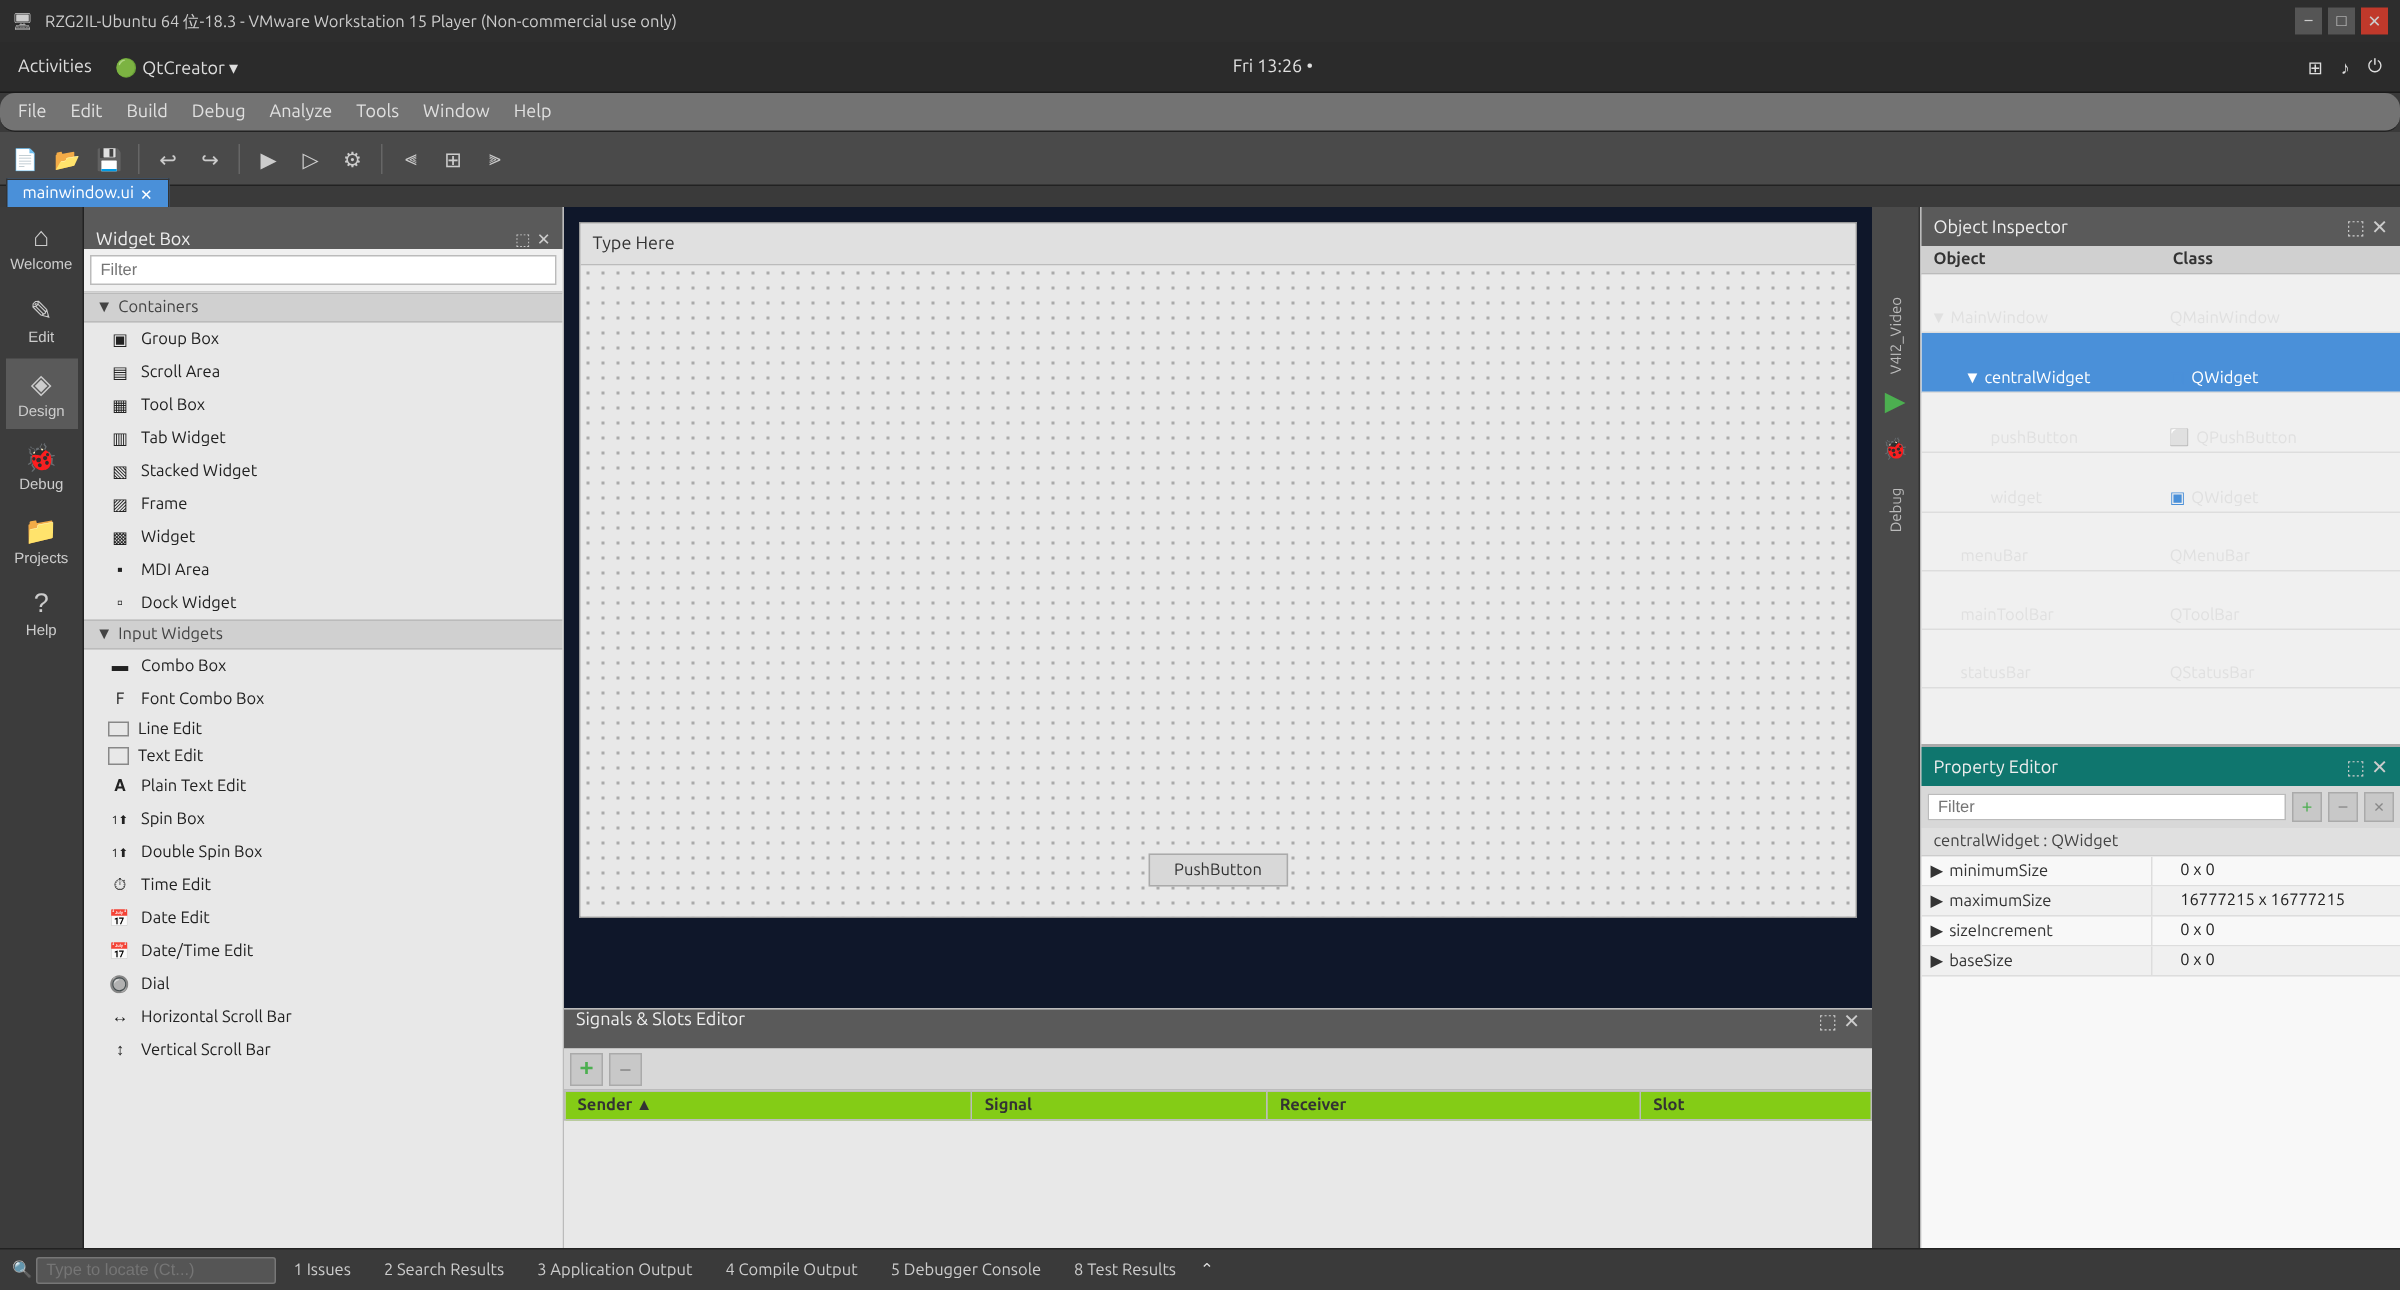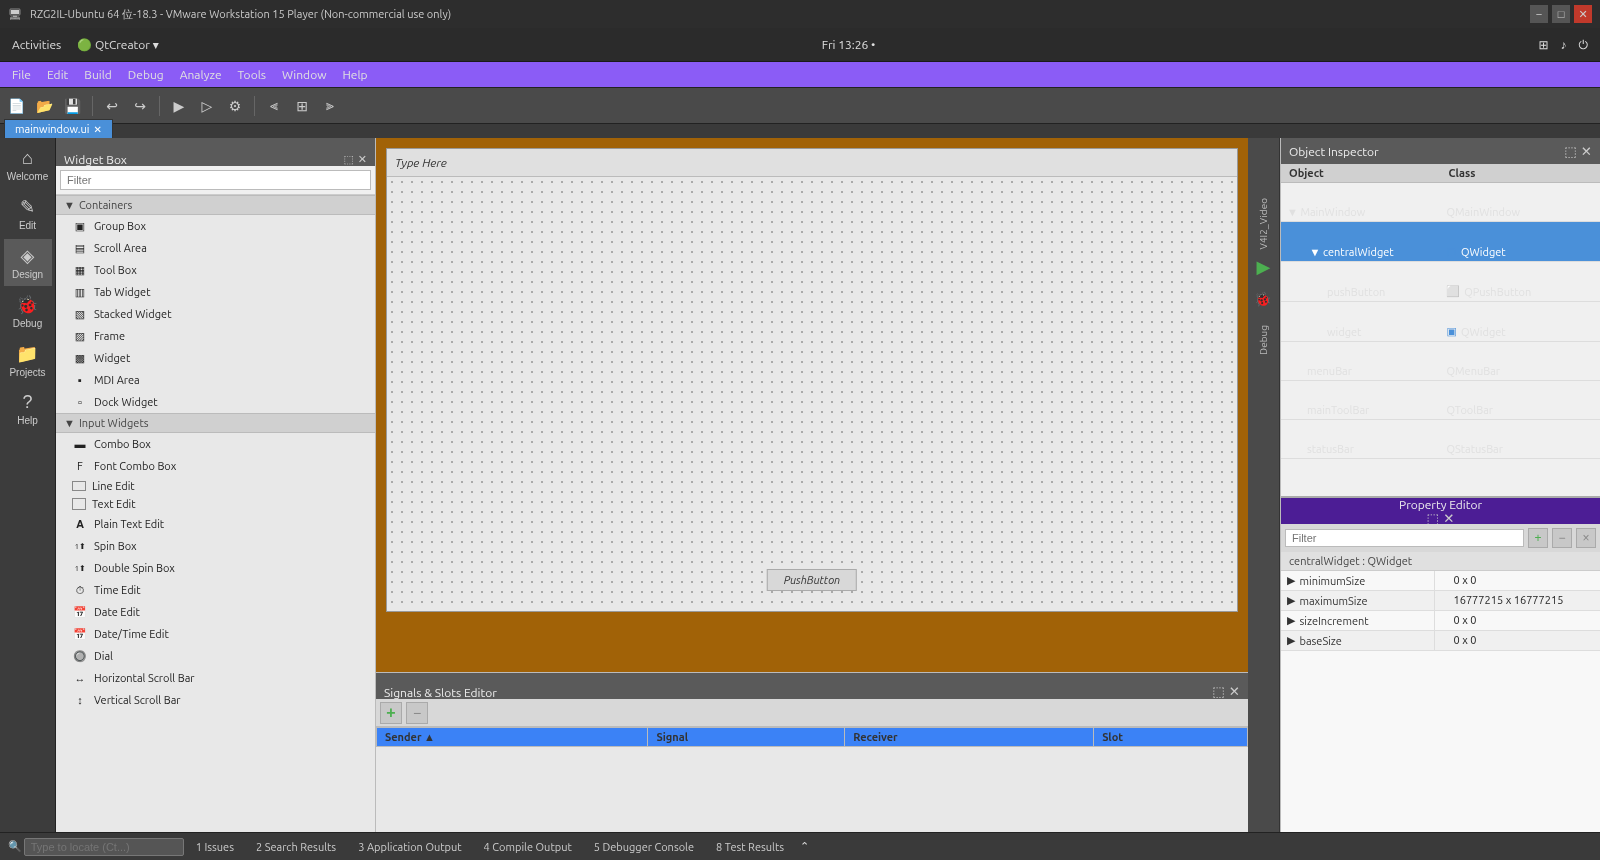--- a/index.html
+++ b/index.html
@@ -55,26 +55,27 @@
     #app-window {
       background: #3a3a3a;
       height: calc(860px - 28px - 34px);
       display: flex;
       flex-direction: column;
     }
 
     
     #qt-menubar {
       height: 26px;
-      background: #8b5cf6;
+      background: #737373;
       display: flex;
       align-items: center;
       padding: 0 4px;
       border-bottom: 1px solid #222;
       font-size: 12px;
+      border-radius: 10px;
     }
     #qt-menubar span {
       padding: 2px 8px;
       color: #e0e0e0;
       cursor: pointer;
     }
 
     
     #qt-toolbar {
       height: 36px;
@@ -209,23 +210,22 @@
 
     
     #center-area {
       flex: 1;
       display: flex;
       flex-direction: column;
       background: #5a5a5a;
     }
     #canvas-area {
       flex: 1;
-      background: #a16207;
+      background: #0f172a;
       position: relative;
-      font-style: italic;
     }
     #canvas-widget {
       position: absolute;
       top: 10px;
       left: 10px;
       right: 10px;
       bottom: 60px;
       background: #e8e8e8;
       border: 1px solid #999;
       overflow: hidden;
@@ -255,21 +255,21 @@
     
     #signals-panel {
       height: 160px;
       background: #e8e8e8;
       border-top: 1px solid #bbb;
     }
     #signals-header {
       height: 26px;
       background: #5a5a5a;
       display: flex;
-      align-items: flex-end;
+      align-items: flex-start;
       justify-content: space-between;
       padding: 0 8px;
       color: #eee;
       font-size: 12px;
     }
     #signals-toolbar {
       height: 28px;
       background: #d8d8d8;
       border-bottom: 1px solid #bbb;
       display: flex;
@@ -285,21 +285,21 @@
       display: flex; align-items: center; justify-content: center;
       font-size: 14px;
       color: #333;
     }
     #signals-table {
       width: 100%;
       border-collapse: collapse;
       font-size: 11px;
     }
     #signals-table th {
-      background: #3b82f6;
+      background: #84cc16;
       border: 1px solid #bbb;
       padding: 3px 8px;
       text-align: left;
       color: #333;
     }
 
     
     #right-panels {
       width: 320px;
       background: #e8e8e8;
@@ -350,28 +350,27 @@
     .obj-cell { padding: 3px 6px; flex: 1; overflow: hidden; white-space: nowrap; margin-top: 20px; }
 
     
     #prop-editor {
       flex: 1;
       display: flex;
       flex-direction: column;
     }
     #prop-editor-header {
       height: 26px;
-      background: #4c1d95;
+      background: #0f766e;
       display: flex;
       align-items: center;
       justify-content: space-between;
       padding: 0 8px;
       color: #eee;
       font-size: 12px;
-      flex-direction: column;
     }
     #prop-filter-bar {
       height: 28px;
       background: #d8d8d8;
       display: flex;
       align-items: center;
       padding: 0 4px;
       gap: 4px;
     }
     #prop-filter-bar input {

